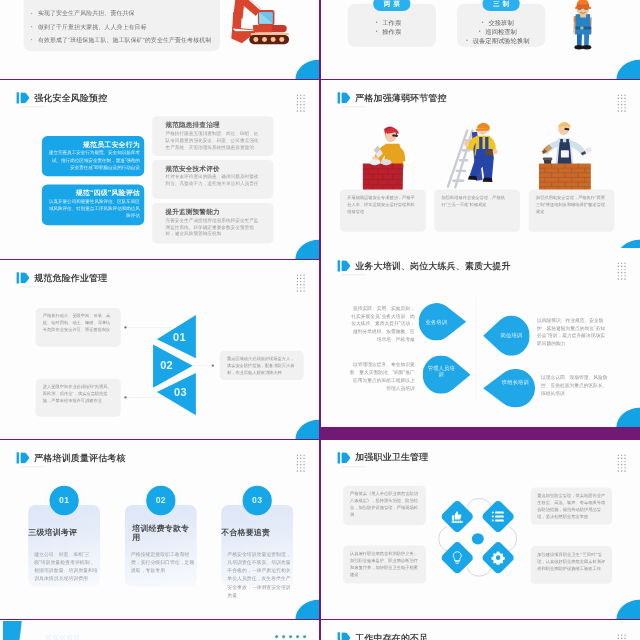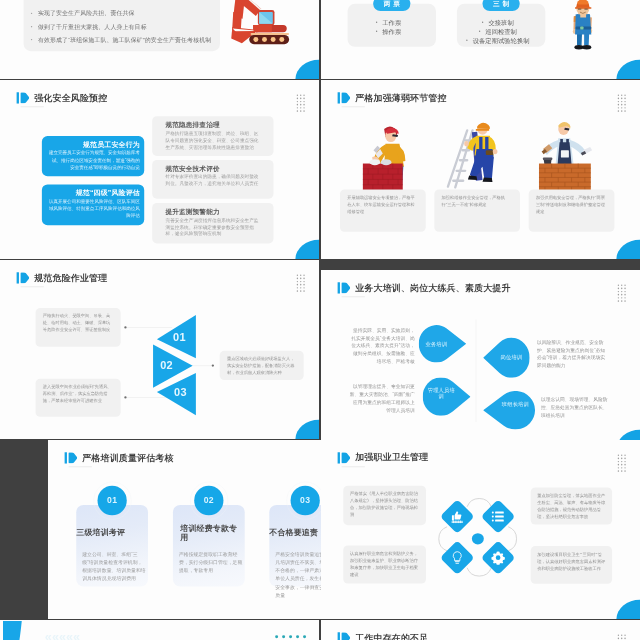--- a/index.html
+++ b/index.html
@@ -1,18 +1,18 @@
 <!DOCTYPE html>
 <html><head>
 <meta charset="utf-8">
 <style>
   html,body{margin:0;padding:0;}
   body{width:640px;height:640px;background:#ffffff;
        font-family:"Liberation Sans","DejaVu Sans",sans-serif;overflow:hidden;}
-  .page{position:relative;width:640px;height:640px;background:#404040;}
+  .page{position:relative;width:640px;height:640px;background:#701a75;}
   .slide{position:absolute;width:319px;height:179px;background:#fdfdfd;overflow:hidden;}
   .slide.c0{left:0;}
   .slide.c1{left:321px;}
   .inner{position:absolute;left:0;top:0;width:960px;height:540px;
          transform:scale(0.33229,0.33148);transform-origin:0 0;background:#fdfdfd;}
   .corner{position:absolute;right:0;bottom:0;width:71px;height:58px;
           background:#13a3e5;border-top-left-radius:71px 58px;}
   
   .shead{position:absolute;left:50px;top:37px;height:34px;}
   .shead .bar{position:absolute;left:0;top:0;width:7px;height:34px;background:#13a3e5;}
@@ -408,21 +408,21 @@
       <div class="s5-box" style="left:661px;top:274px;width:253px;height:88px;">重点区域动火必须做好现场监火人，落实安全防护措施，配备消防灭火器材，作业后留人观察消除火种</div>
       <div class="s5-box" style="left:107px;top:358px;width:256px;height:115px;">进入受限空间作业必须做到“先通风、再检测、后作业”，落实应急防范措施，严禁未经审批许可进罐作业</div>
 
       <div class="s5-dot" style="left:374px;top:200px;"></div>
       <div class="s5-dot" style="left:374px;top:411px;"></div>
       <div class="s5-dot" style="left:637px;top:315px;"></div>
       <div class="corner"></div>
     </div>
   </div>
 
-  <div class="slide c1" style="top:270px;">
+  <div class="slide c1" style="top:248px;">
     <div class="inner">
       <div class="shead">
         <span class="bar"></span>
         <span class="arw"></span>
         <span class="txt">业务大培训、岗位大练兵、素质大提升</span>
       </div>
       <div class="shline"></div>
       <div class="dotgrid">
           <i></i>
           <i></i>
@@ -465,21 +465,21 @@
       <div class="s6-lbl" style="left:536px;top:394px;width:98px;">班组长培训</div>
 
       <div class="s6-tx ra" style="left:82px;top:170px;width:200px;">坚持实际、实用、实效原则，扎实开展全员“业务大培训、岗位大练兵、素质大提升”活动，做到分类组织、按需施教、应培尽培、严格考核</div>
       <div class="s6-tx" style="left:650px;top:207px;width:210px;">以风险辨识、作业规范、安全防护、紧急避险为重点的岗位“必知必会”培训，着力提升解决现场实际问题的能力</div>
       <div class="s6-tx ra" style="left:82px;top:340px;width:200px;">以管理理念提升、专业知识更新、重大灾害防治、“四新”推广应用为重点的班组工程师以上管理人员培训</div>
       <div class="s6-tx" style="left:662px;top:380px;width:210px;">以理念认同、现场管理、风险防控、应急处置为重点的区队长、班组长培训</div>
       <div class="corner"></div>
     </div>
   </div>
 
-  <div class="slide c0" style="top:440px;margin-left:48px;">
+  <div class="slide c0" style="top:440px;">
     <div class="inner">
       <div class="shead">
         <span class="bar"></span>
         <span class="arw"></span>
         <span class="txt">严格培训质量评估考核</span>
       </div>
       <div class="shline"></div>
       <div class="dotgrid">
           <i></i>
           <i></i>

